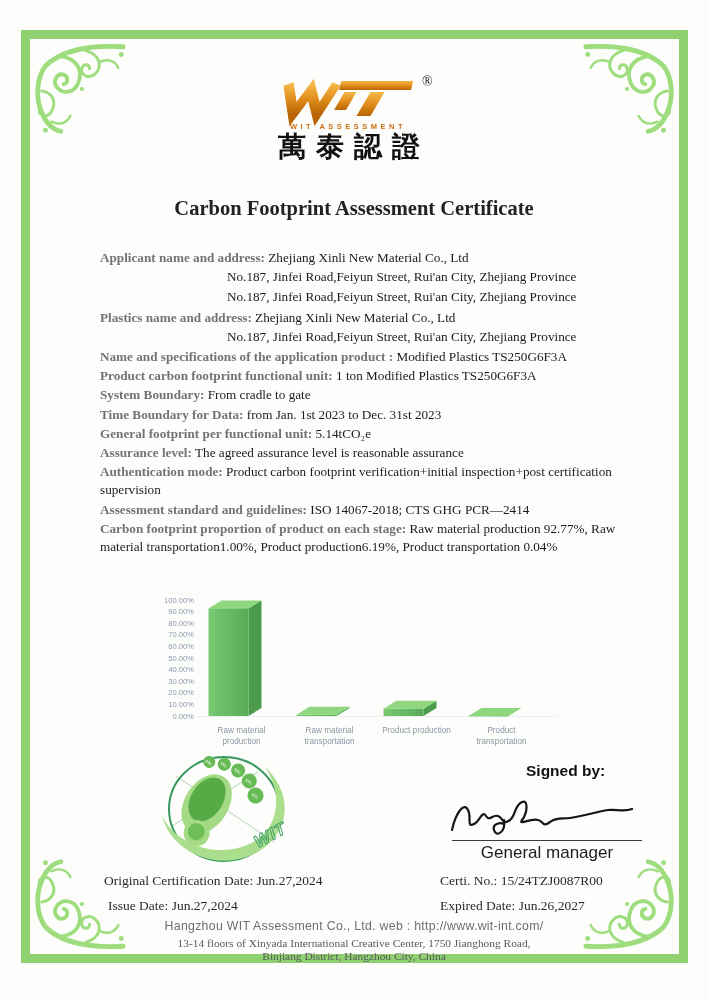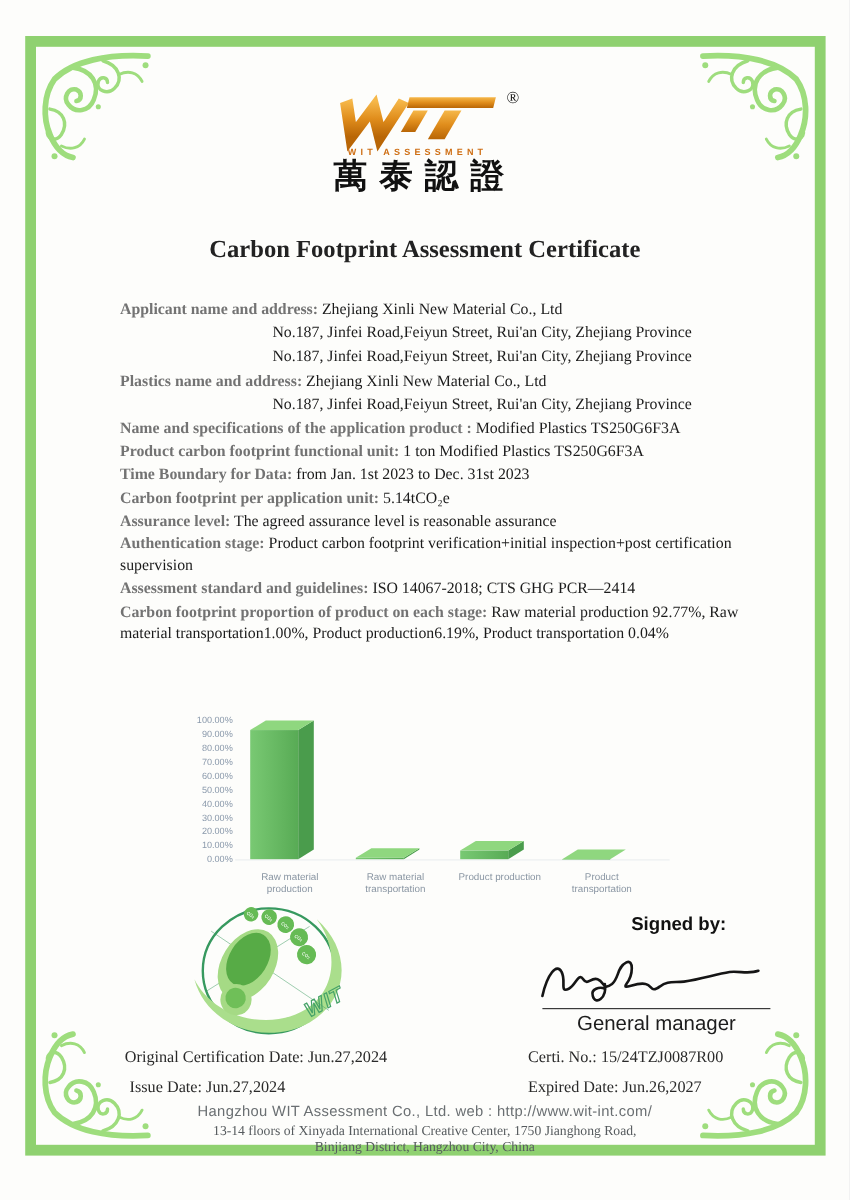--- a/index.html
+++ b/index.html
@@ -113,24 +113,25 @@
   <h1 class="cert-title">Carbon Footprint Assessment Certificate</h1>
 
   <div class="fields" id="fields">
       <div class="field-line"><span class="b">Applicant name and address:</span><span> Zhejiang Xinli New Material Co., Ltd</span></div>
       <div class="field-extra">No.187, Jinfei Road,Feiyun Street, Rui'an City, Zhejiang Province</div>
       <div class="field-extra">No.187, Jinfei Road,Feiyun Street, Rui'an City, Zhejiang Province</div>
       <div class="field-line"><span class="b">Plastics name and address:</span><span> Zhejiang Xinli New Material Co., Ltd</span></div>
       <div class="field-extra">No.187, Jinfei Road,Feiyun Street, Rui'an City, Zhejiang Province</div>
       <div class="field-line"><span class="b">Name and specifications of the application product :</span><span> Modified Plastics TS250G6F3A</span></div>
       <div class="field-line"><span class="b">Product carbon footprint functional unit:</span><span> 1 ton Modified Plastics TS250G6F3A</span></div>
+      <div class="field-line"><span class="b">System Boundary:</span><span> From cradle to gate</span></div>
       <div class="field-line"><span class="b">Time Boundary for Data:</span><span> from Jan. 1st 2023 to Dec. 31st 2023</span></div>
-      <div class="field-line"><span class="b">Carbon footprint per application unit:</span><span> 5.14tCO₂e</span></div>
+      <div class="field-line"><span class="b">General footprint per functional unit:</span><span> 5.14tCO₂e</span></div>
       <div class="field-line"><span class="b">Assurance level:</span><span> The agreed assurance level is reasonable assurance</span></div>
-      <div class="field-line"><span class="b">Authentication stage:</span><span> Product carbon footprint verification+initial inspection+post certification supervision</span></div>
+      <div class="field-line"><span class="b">Authentication mode:</span><span> Product carbon footprint verification+initial inspection+post certification supervision</span></div>
       <div class="field-line"><span class="b">Assessment standard and guidelines:</span><span> ISO 14067-2018; CTS GHG PCR—2414</span></div>
       <div class="field-line"><span class="b">Carbon footprint proportion of product on each stage:</span><span> Raw material production 92.77%, Raw material transportation1.00%, Product production6.19%, Product transportation 0.04%</span></div>
     </div>
 
   <div class="chart-wrap">
     <svg id="chart-svg" width="440" height="170" viewBox="0 0 440 170">
       <defs>
         <linearGradient id="barFront" x1="0" y1="0" x2="1" y2="0">
           <stop offset="0" stop-color="#79c973"></stop>
             <stop offset="1" stop-color="#58ab55"></stop>

